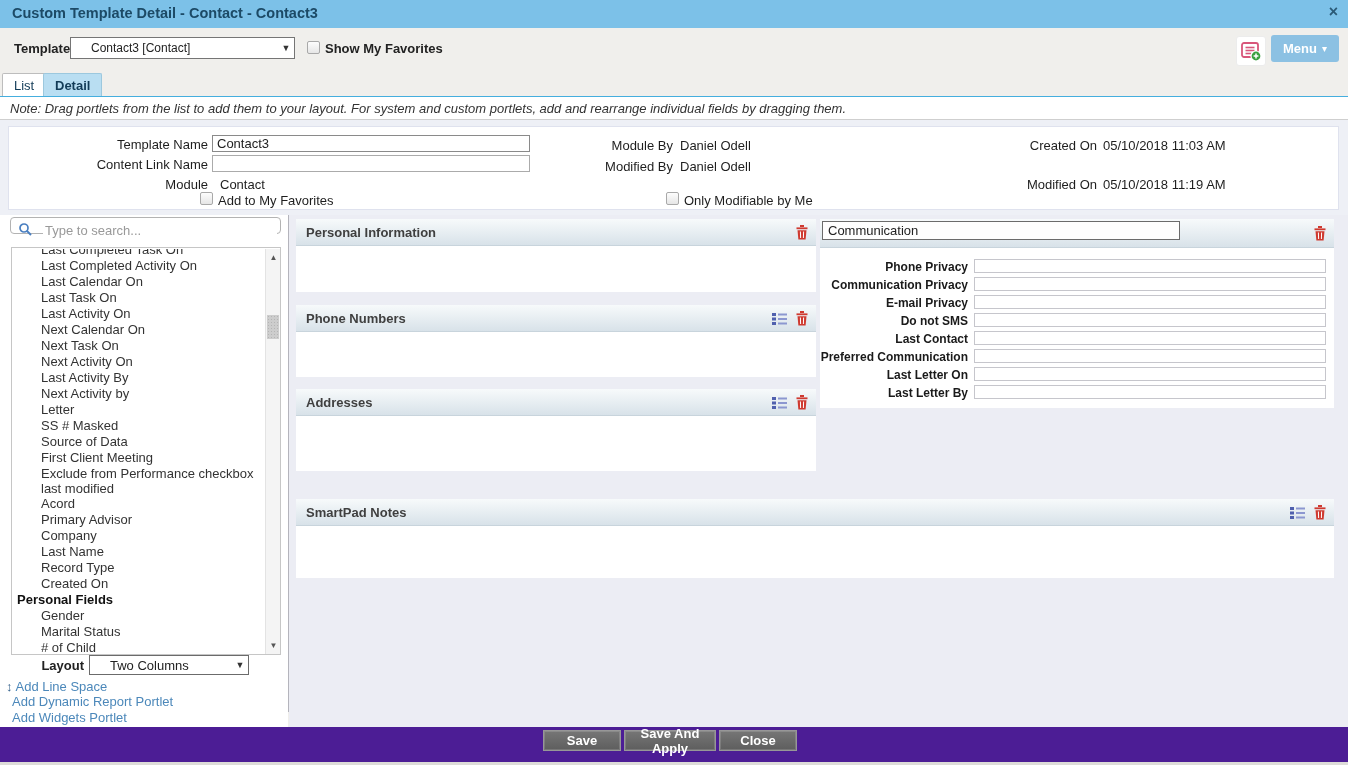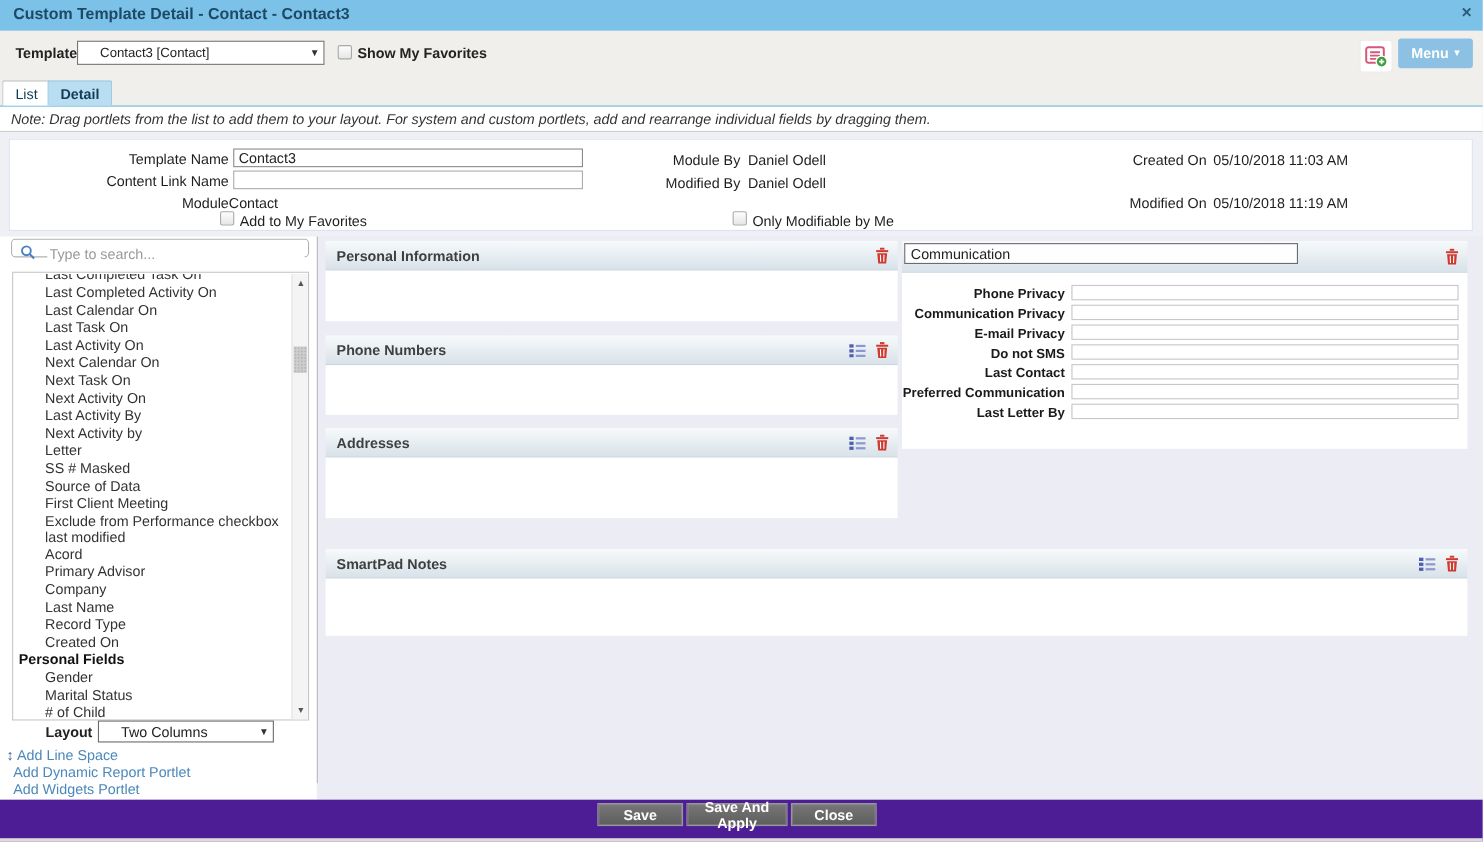--- a/index.html
+++ b/index.html
@@ -148,21 +148,21 @@
   <span class="nt">Note: Drag portlets from the list to add them to your layout. For system and custom portlets, add and rearrange individual fields by dragging them.</span>
 </div>
 
 <div class="abs" id="formzone"></div>
 <div class="abs" id="formpanel">
   <span class="flabel" style="left:0;top:10px;width:199px;">Template Name</span>
   <input class="finput" style="left: 203px; top: 8px; width: 318px; height: 17px;" value="Contact3">
   <span class="flabel" style="left:0;top:30px;width:199px;">Content Link Name</span>
   <input class="finput" style="left: 203px; top: 28px; width: 318px; height: 17px; border-color: rgb(171, 171, 171);" value="">
   <span class="flabel" style="left:0;top:50px;width:199px;">Module</span>
-  <span class="fvalue" style="left:199px;top:50px;">Contact</span>
+  <span class="fvalue" style="left:211px;top:50px;">Contact</span>
   <span class="checkbox" style="left:191px;top:65px;"></span>
   <span class="fvalue" style="left:209px;top:66px;">Add to My Favorites</span>
 
   <span class="flabel" style="left:480px;top:11px;width:184px;">Module By</span>
   <span class="fvalue" style="left:671px;top:11px;">Daniel Odell</span>
   <span class="flabel" style="left:480px;top:32px;width:184px;">Modified By</span>
   <span class="fvalue" style="left:671px;top:32px;">Daniel Odell</span>
   <span class="checkbox" style="left:657px;top:65px;"></span>
   <span class="fvalue" style="left:675px;top:66px;">Only Modifiable by Me</span>
 
@@ -345,20 +345,24 @@
         </div>
         <div class="comm-row">
           <span class="comm-label">Last Contact</span>
           <span class="comm-input"></span>
         </div>
         <div class="comm-row">
           <span class="comm-label">Preferred Communication</span>
           <span class="comm-input"></span>
         </div>
         <div class="comm-row">
+          <span class="comm-label">Last Letter On</span>
+          <span class="comm-input"></span>
+        </div>
+        <div class="comm-row">
           <span class="comm-label">Last Letter By</span>
           <span class="comm-input"></span>
         </div>
       </div>
   </div>
 </div>
 
 <div class="portlet" id="p-sp">
   <div class="p-header">
     <span class="p-title">SmartPad Notes</span>

